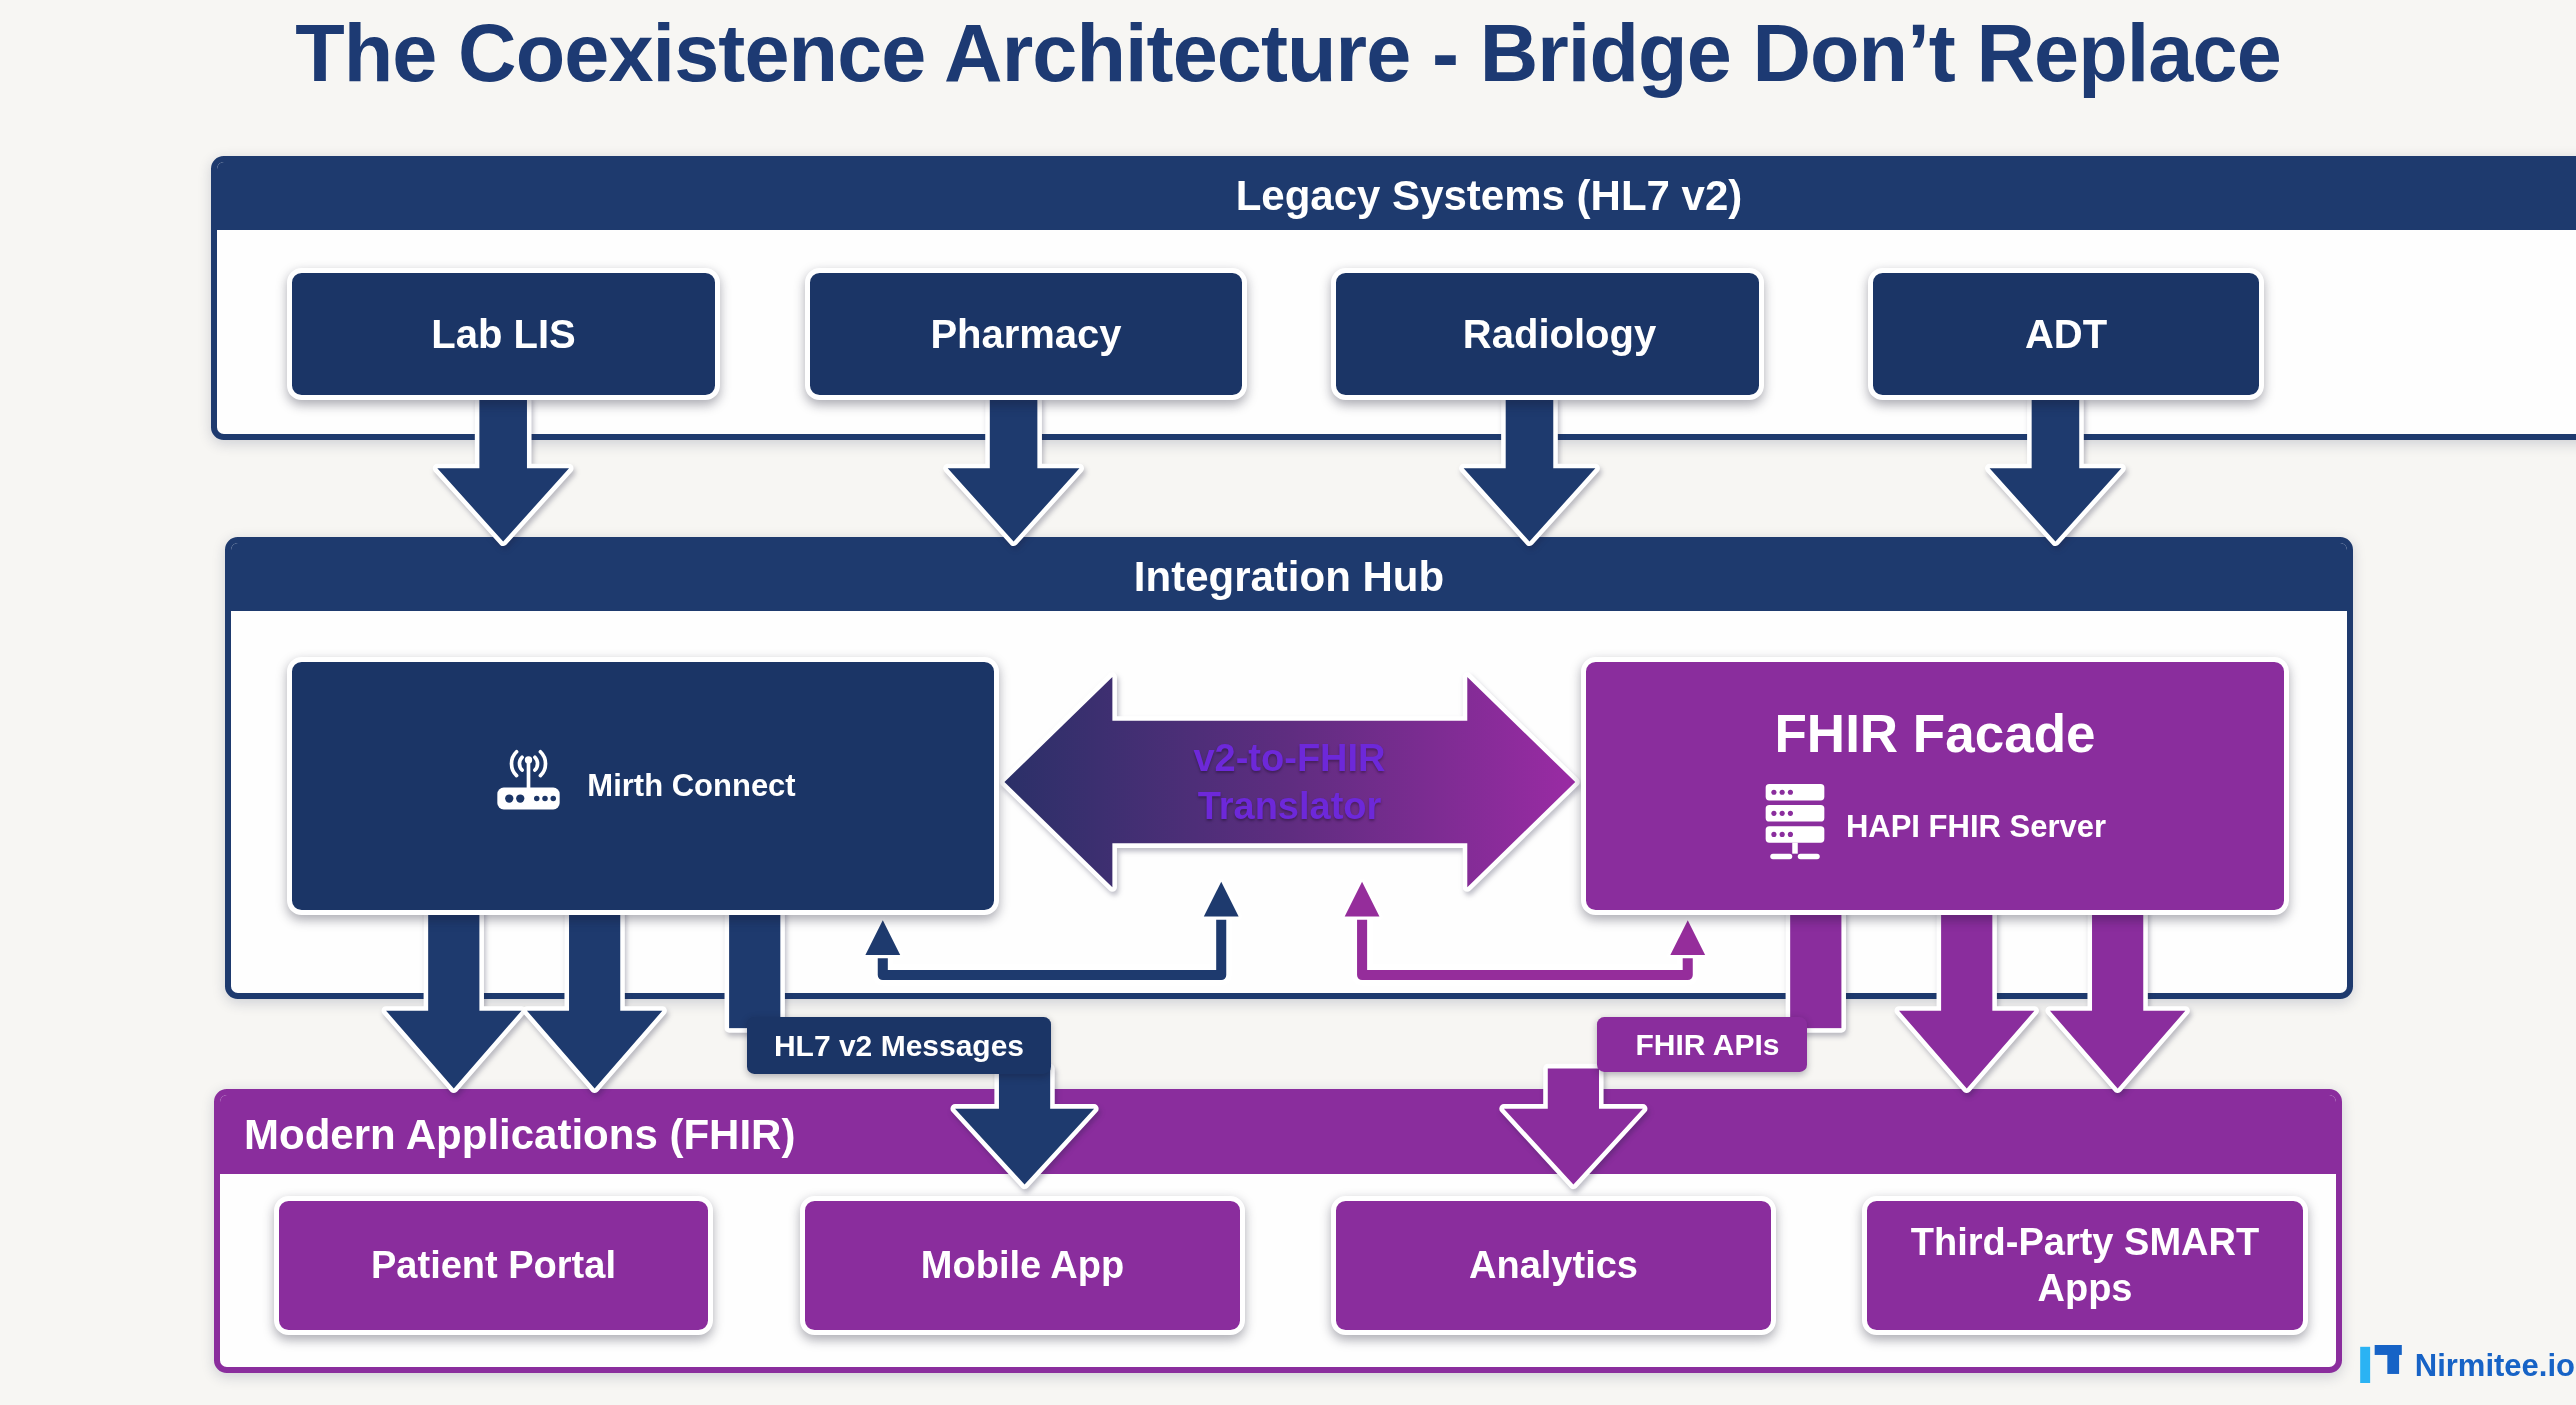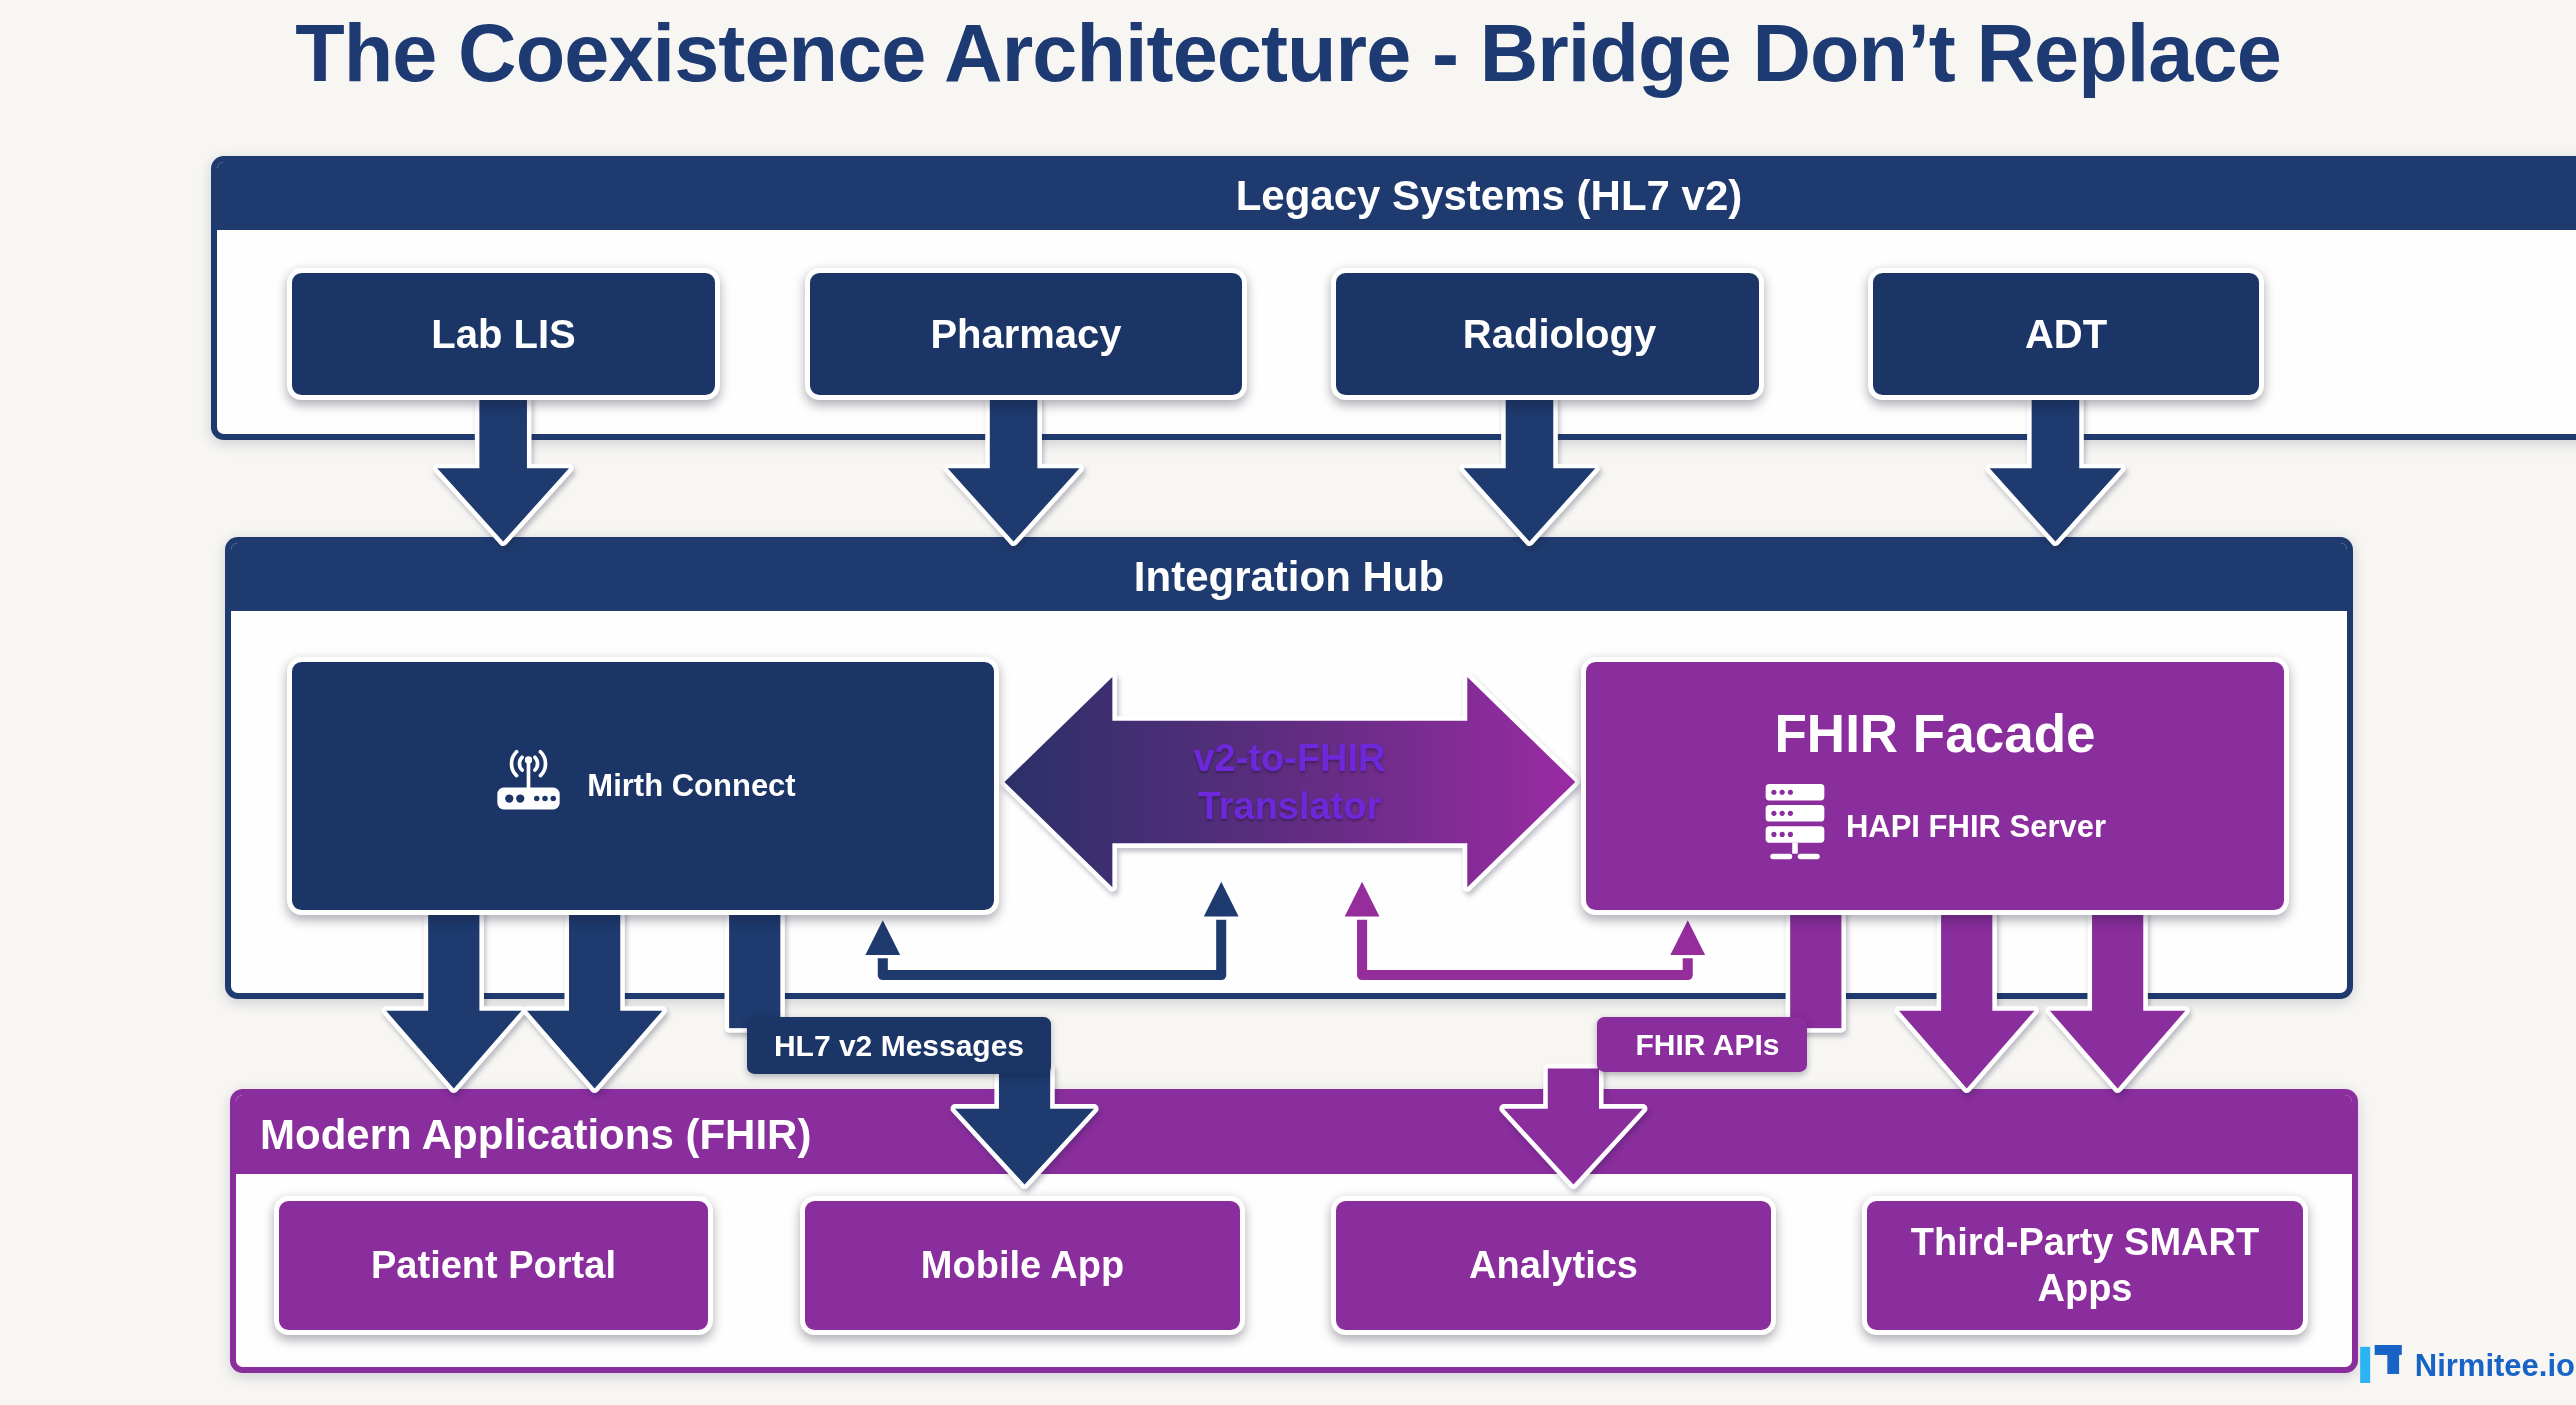--- a/index.html
+++ b/index.html
@@ -17,21 +17,21 @@
   .container{position:absolute;background:#fefefe;border-radius:12.8px;
     box-shadow:0 3.7px 12.8px rgba(30,40,80,.18);z-index:1;overflow:hidden;}
   .container.navy{border:6.4px solid var(--navy);}
   .container.purple{border:6.4px solid var(--purple);}
   .band{width:100%;color:#fff;font-size:42px;display:flex;align-items:center;justify-content:center;}
   .band.navy{background:var(--navy);height:68px;}
   .band.purple{background:var(--purple);height:79px;justify-content:flex-start;padding-left:24px;}
 
   #legacy-container{left:211px;top:156px;width:2556px;height:284px;}
   #hub-container{left:225px;top:537px;width:2128px;height:462px;}
-  #modern-container{left:230px;top:1089px;width:2128px;height:284px;}
+  #modern-container{left:214px;top:1089px;width:2128px;height:284px;}
 
   .node{position:absolute;display:flex;align-items:center;justify-content:center;text-align:center;
     color:#fff;border:5.5px solid #fff;border-radius:14.6px;z-index:3;
     box-shadow:0 4.6px 11px rgba(20,20,40,.35);}
   .node.navy{background:var(--boxnavy);}
   .node.purple{background:var(--purple);}
 
   .sysbox{top:268px;height:132px;font-size:40px;}
   #sys-lab{left:287px;width:433px;}
   #sys-pharmacy{left:805px;width:442px;}

